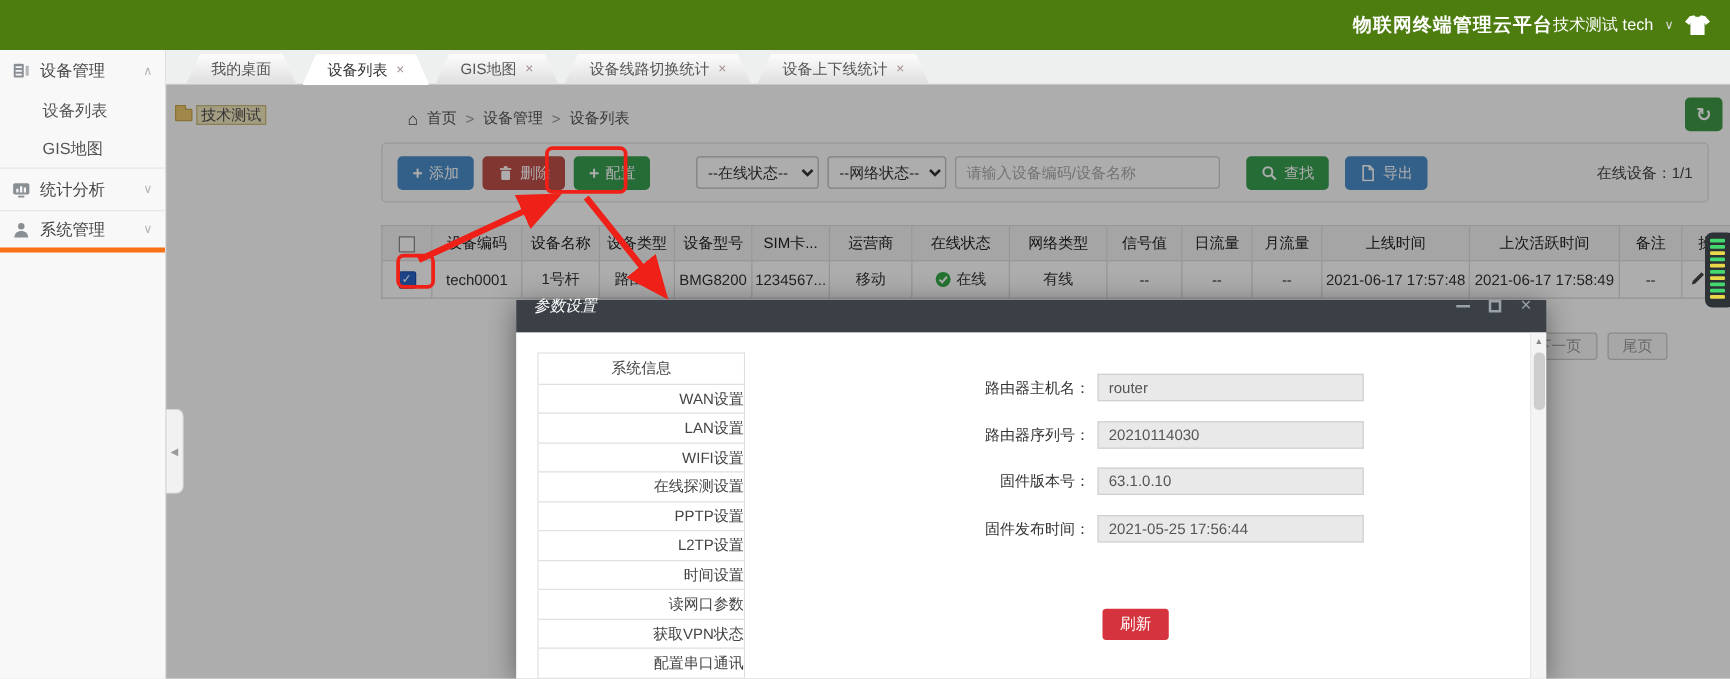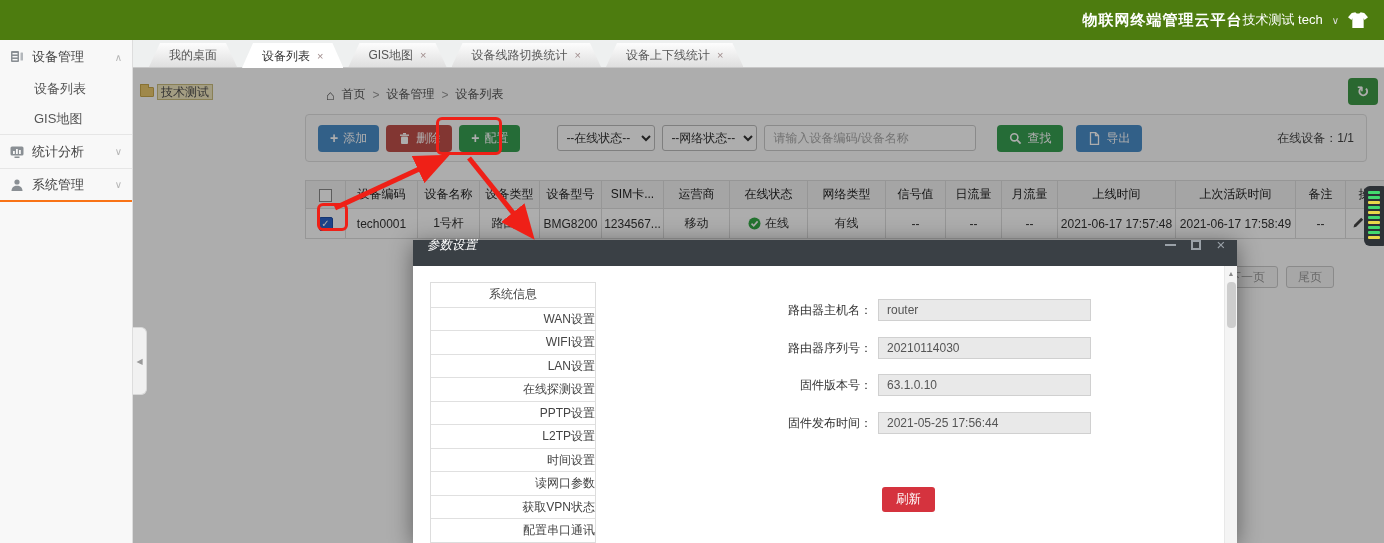--- a/index.html
+++ b/index.html
@@ -154,21 +154,21 @@
       <svg class="sicon" viewBox="0 0 14 14">
           <rect x="0.5" y="1.5" width="13" height="9" rx="1.5" fill="#8a8f94"></rect>
           <rect x="3" y="6" width="1.8" height="3" fill="#f8f8f8"></rect>
           <rect x="6" y="4" width="1.8" height="5" fill="#f8f8f8"></rect>
           <rect x="9" y="5" width="1.8" height="4" fill="#f8f8f8"></rect>
           <rect x="4.5" y="11.5" width="5" height="1.5" fill="#8a8f94"></rect>
         </svg>
       <span class="grow">统计分析</span>
       <span class="chev">∨</span>
     </div>
-    <div class="side-group side-div" style="border-bottom:2px solid #f97316;">
+    <div class="side-group side-div" style="border-bottom:4px solid #f97316;">
       <svg class="sicon" viewBox="0 0 14 14">
           <circle cx="7" cy="4" r="2.6" fill="#8a8f94"></circle>
           <path d="M1.5 13 C1.5 9.5 4 7.8 7 7.8 C10 7.8 12.5 9.5 12.5 13 Z" fill="#8a8f94"></path>
         </svg>
       <span class="grow">系统管理</span>
       <span class="chev">∨</span>
     </div>
   </div>
 
   <div class="handle">
@@ -368,22 +368,22 @@
       <span class="dlg-controls">
         <span class="ic-min"></span>
         <span class="ic-max"></span>
         <span class="ic-close">×</span>
       </span>
     </div>
     <div class="dlg-body">
       <div class="dlg-menu">
         <div class="dlg-menu-item">系统信息</div>
         <div class="dlg-menu-item">WAN设置</div>
+        <div class="dlg-menu-item">LAN设置</div>
         <div class="dlg-menu-item">WIFI设置</div>
-        <div class="dlg-menu-item">LAN设置</div>
         <div class="dlg-menu-item">在线探测设置</div>
         <div class="dlg-menu-item">PPTP设置</div>
         <div class="dlg-menu-item">L2TP设置</div>
         <div class="dlg-menu-item">时间设置</div>
         <div class="dlg-menu-item">读网口参数</div>
         <div class="dlg-menu-item">获取VPN状态</div>
         <div class="dlg-menu-item">配置串口通讯</div>
       </div>
 
       <div class="frow" style="left:300px; top:33px;">

